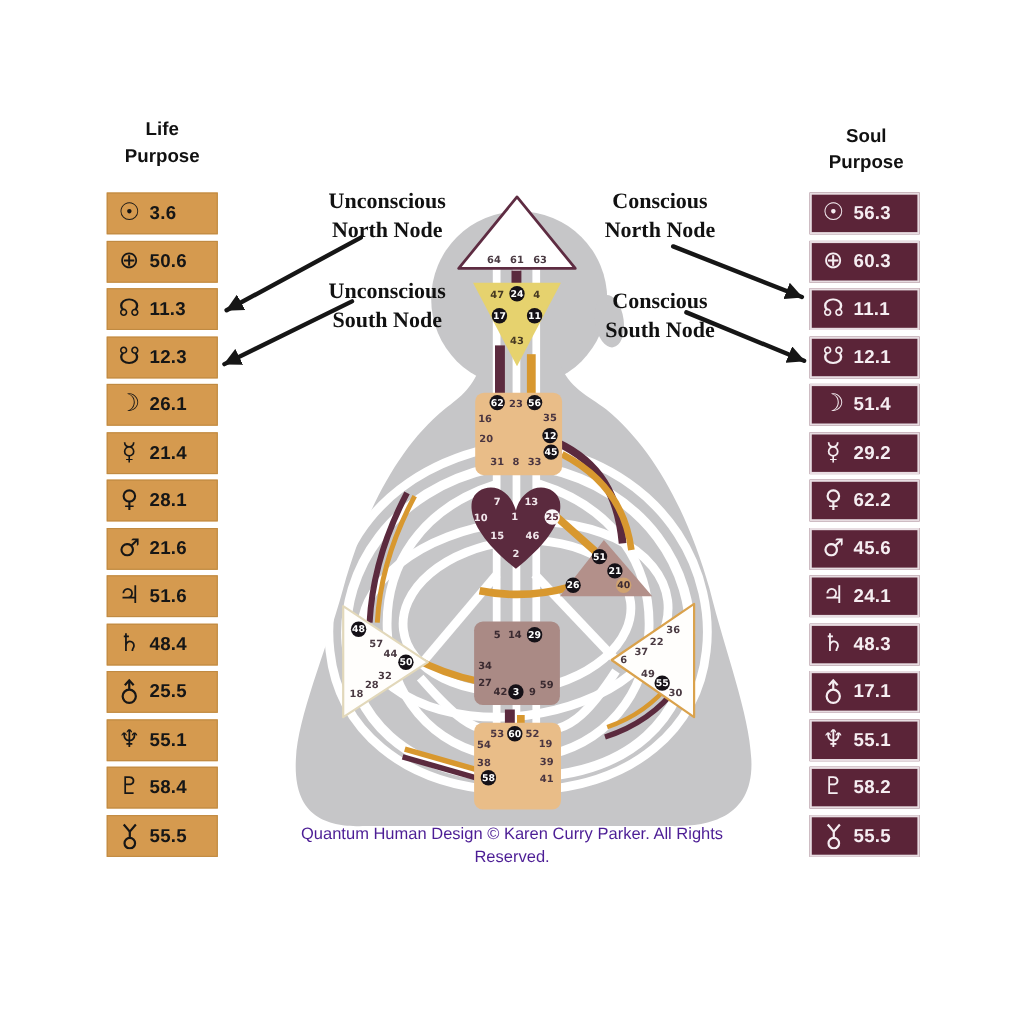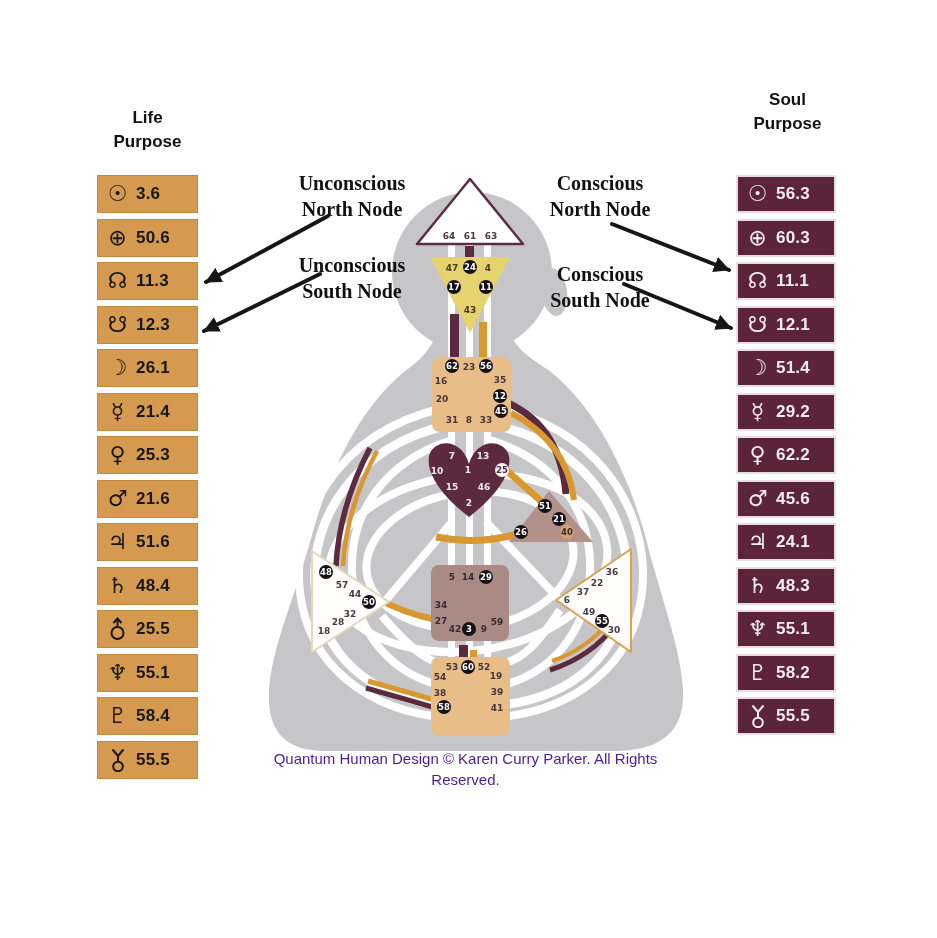--- a/index.html
+++ b/index.html
@@ -1,21 +1,21 @@
 <!DOCTYPE html>
 <html><head>
 <meta charset="utf-8">
 <style>
   html,body{margin:0;padding:0;background:#fff;}
   .canvas{position:relative;width:937px;height:938px;background:#fff;overflow:hidden;
           font-family:"Liberation Sans",sans-serif;}
   .col-title{position:absolute;text-align:center;font-weight:bold;font-size:17px;
              line-height:24px;color:#111;}
   #life-title{left:95px;top:106px;width:105px;}
-  #soul-title{left:735px;top:88px;width:105px;}
+  #soul-title{left:735px;top:112px;width:105px;}
   .col-title span{display:block;}
   .prow-col{position:absolute;display:flex;flex-direction:column;gap:5.5px;}
   #left-rows{left:97px;top:175px;width:101px;}
   #right-rows{left:736px;top:175px;width:100px;}
   .prow{height:38px;display:flex;align-items:center;gap:5px;padding-left:6px;
         box-sizing:border-box;}
   #left-rows .prow{background:#d59a4f;border:1px solid #c08a42;color:#161616;}
   #right-rows .prow{background:#5b2438;border:2px solid #e8dde2;color:#f5edf1;}
   .glyph{width:27px;height:100%;display:flex;align-items:center;justify-content:center;
          font-size:22px;line-height:1;font-family:"DejaVu Sans",sans-serif;}
@@ -67,21 +67,21 @@
       <div class="prow">
     <span class="glyph">☽</span>
     <span class="val">26.1</span>
   </div>
       <div class="prow">
     <span class="glyph">☿</span>
     <span class="val">21.4</span>
   </div>
       <div class="prow">
     <span class="glyph">♀</span>
-    <span class="val">25.3</span>
+    <span class="val">28.1</span>
   </div>
       <div class="prow">
     <span class="glyph">♂</span>
     <span class="val">21.6</span>
   </div>
       <div class="prow">
     <span class="glyph">♃</span>
     <span class="val">51.6</span>
   </div>
       <div class="prow">
@@ -150,20 +150,30 @@
     <span class="glyph">♂</span>
     <span class="val">45.6</span>
   </div>
       <div class="prow">
     <span class="glyph">♃</span>
     <span class="val">24.1</span>
   </div>
       <div class="prow">
     <span class="glyph">♄</span>
     <span class="val">48.3</span>
+  </div>
+      <div class="prow">
+    <span class="glyph">
+          <svg width="17" height="24" viewBox="0 0 17 24">
+            <circle cx="8.5" cy="16" r="6" fill="none" stroke="currentColor" stroke-width="2"></circle>
+            <line x1="8.5" y1="10" x2="8.5" y2="3" stroke="currentColor" stroke-width="2"></line>
+            <path d="M4.5,6 L8.5,1.5 L12.5,6" fill="none" stroke="currentColor" stroke-width="2"></path>
+          </svg>
+        </span>
+    <span class="val">17.1</span>
   </div>
       <div class="prow">
     <span class="glyph">♆</span>
     <span class="val">55.1</span>
   </div>
       <div class="prow">
     <span class="glyph">♇</span>
     <span class="val">58.2</span>
   </div>
       <div class="prow">

